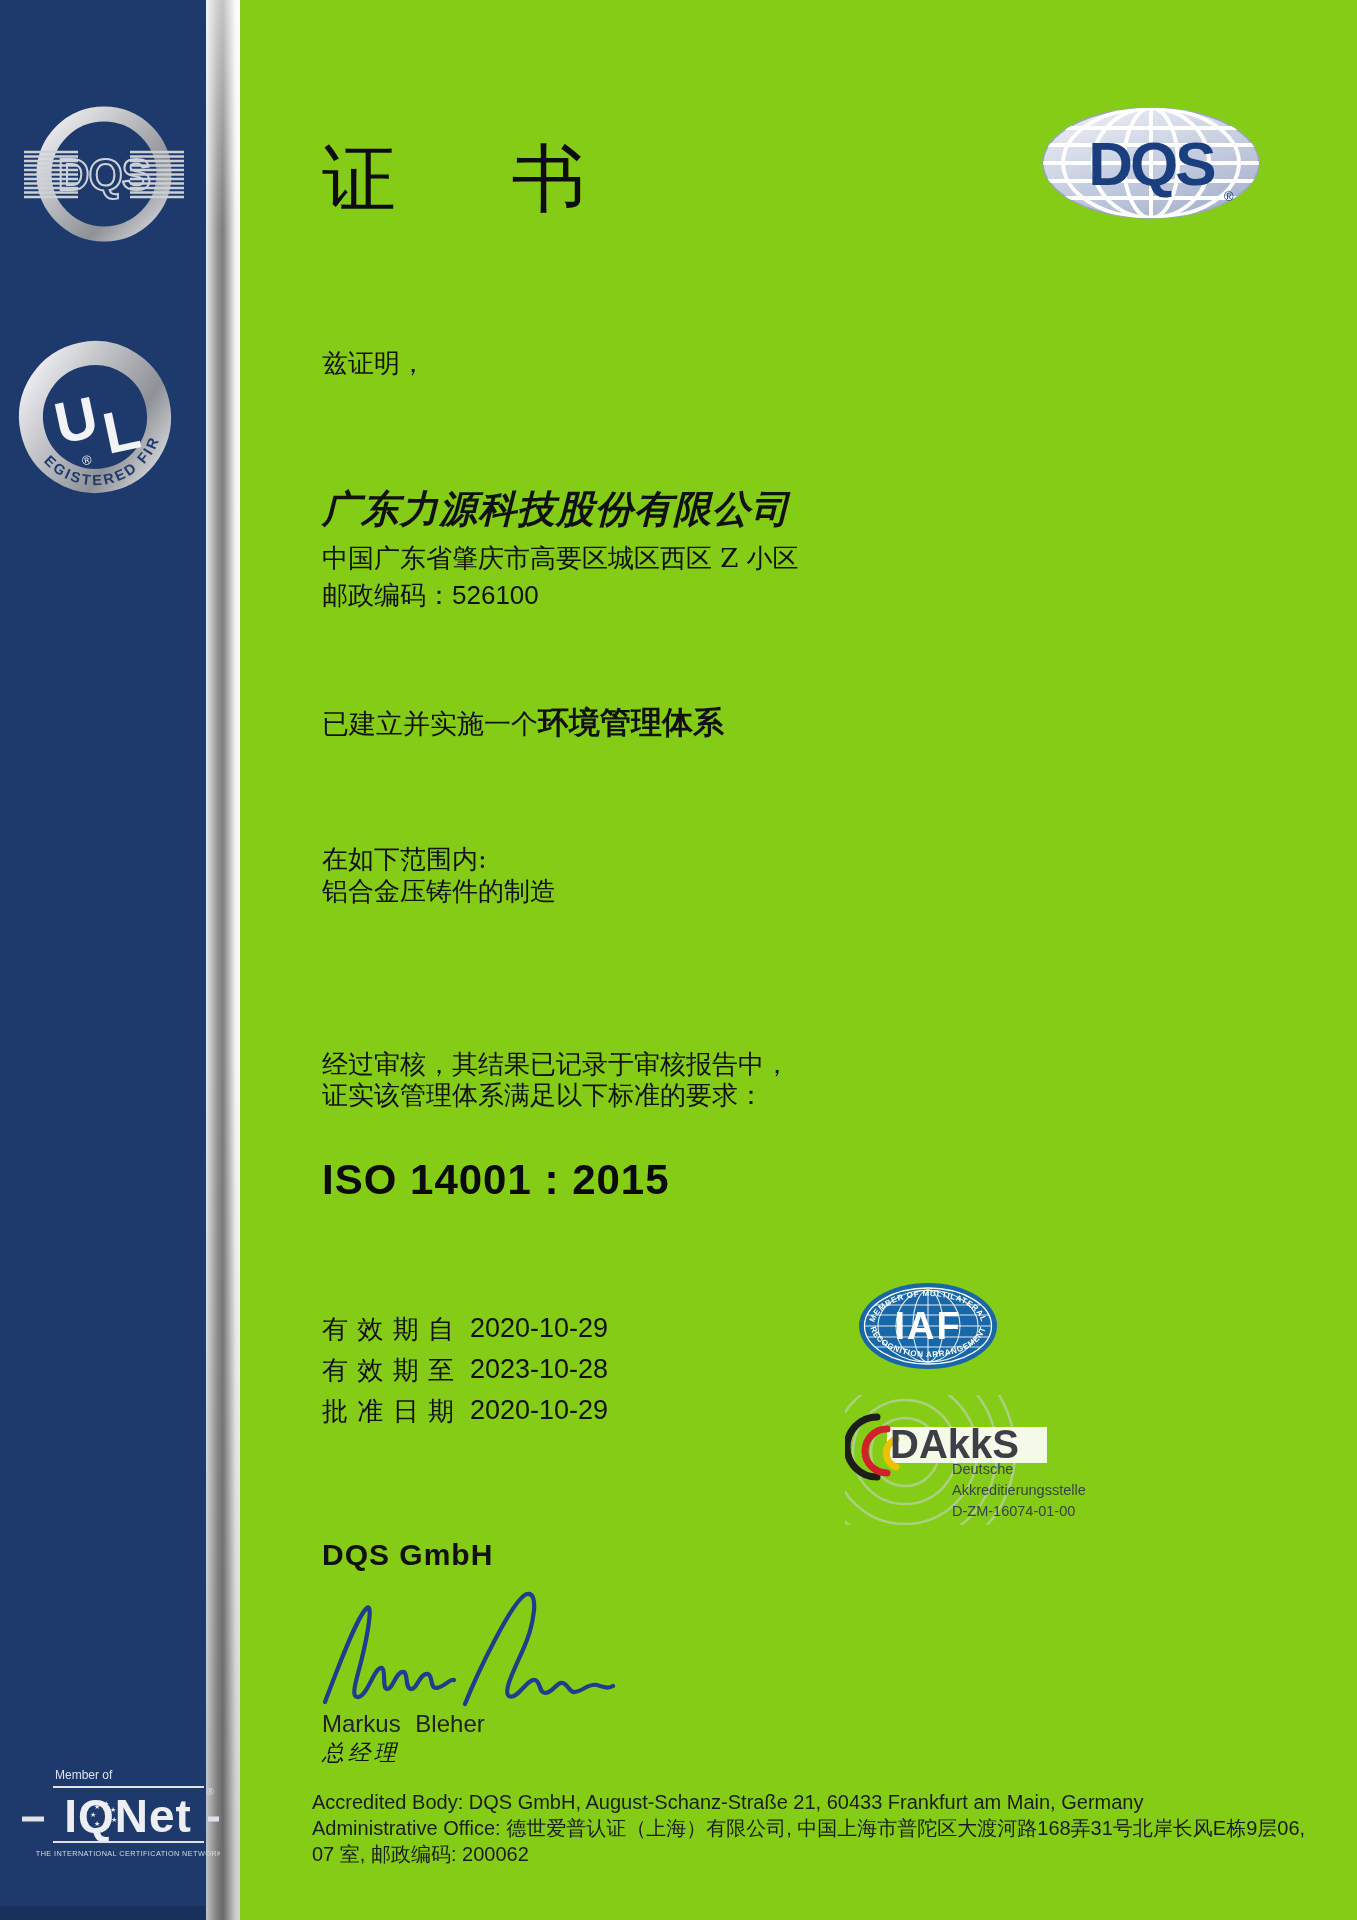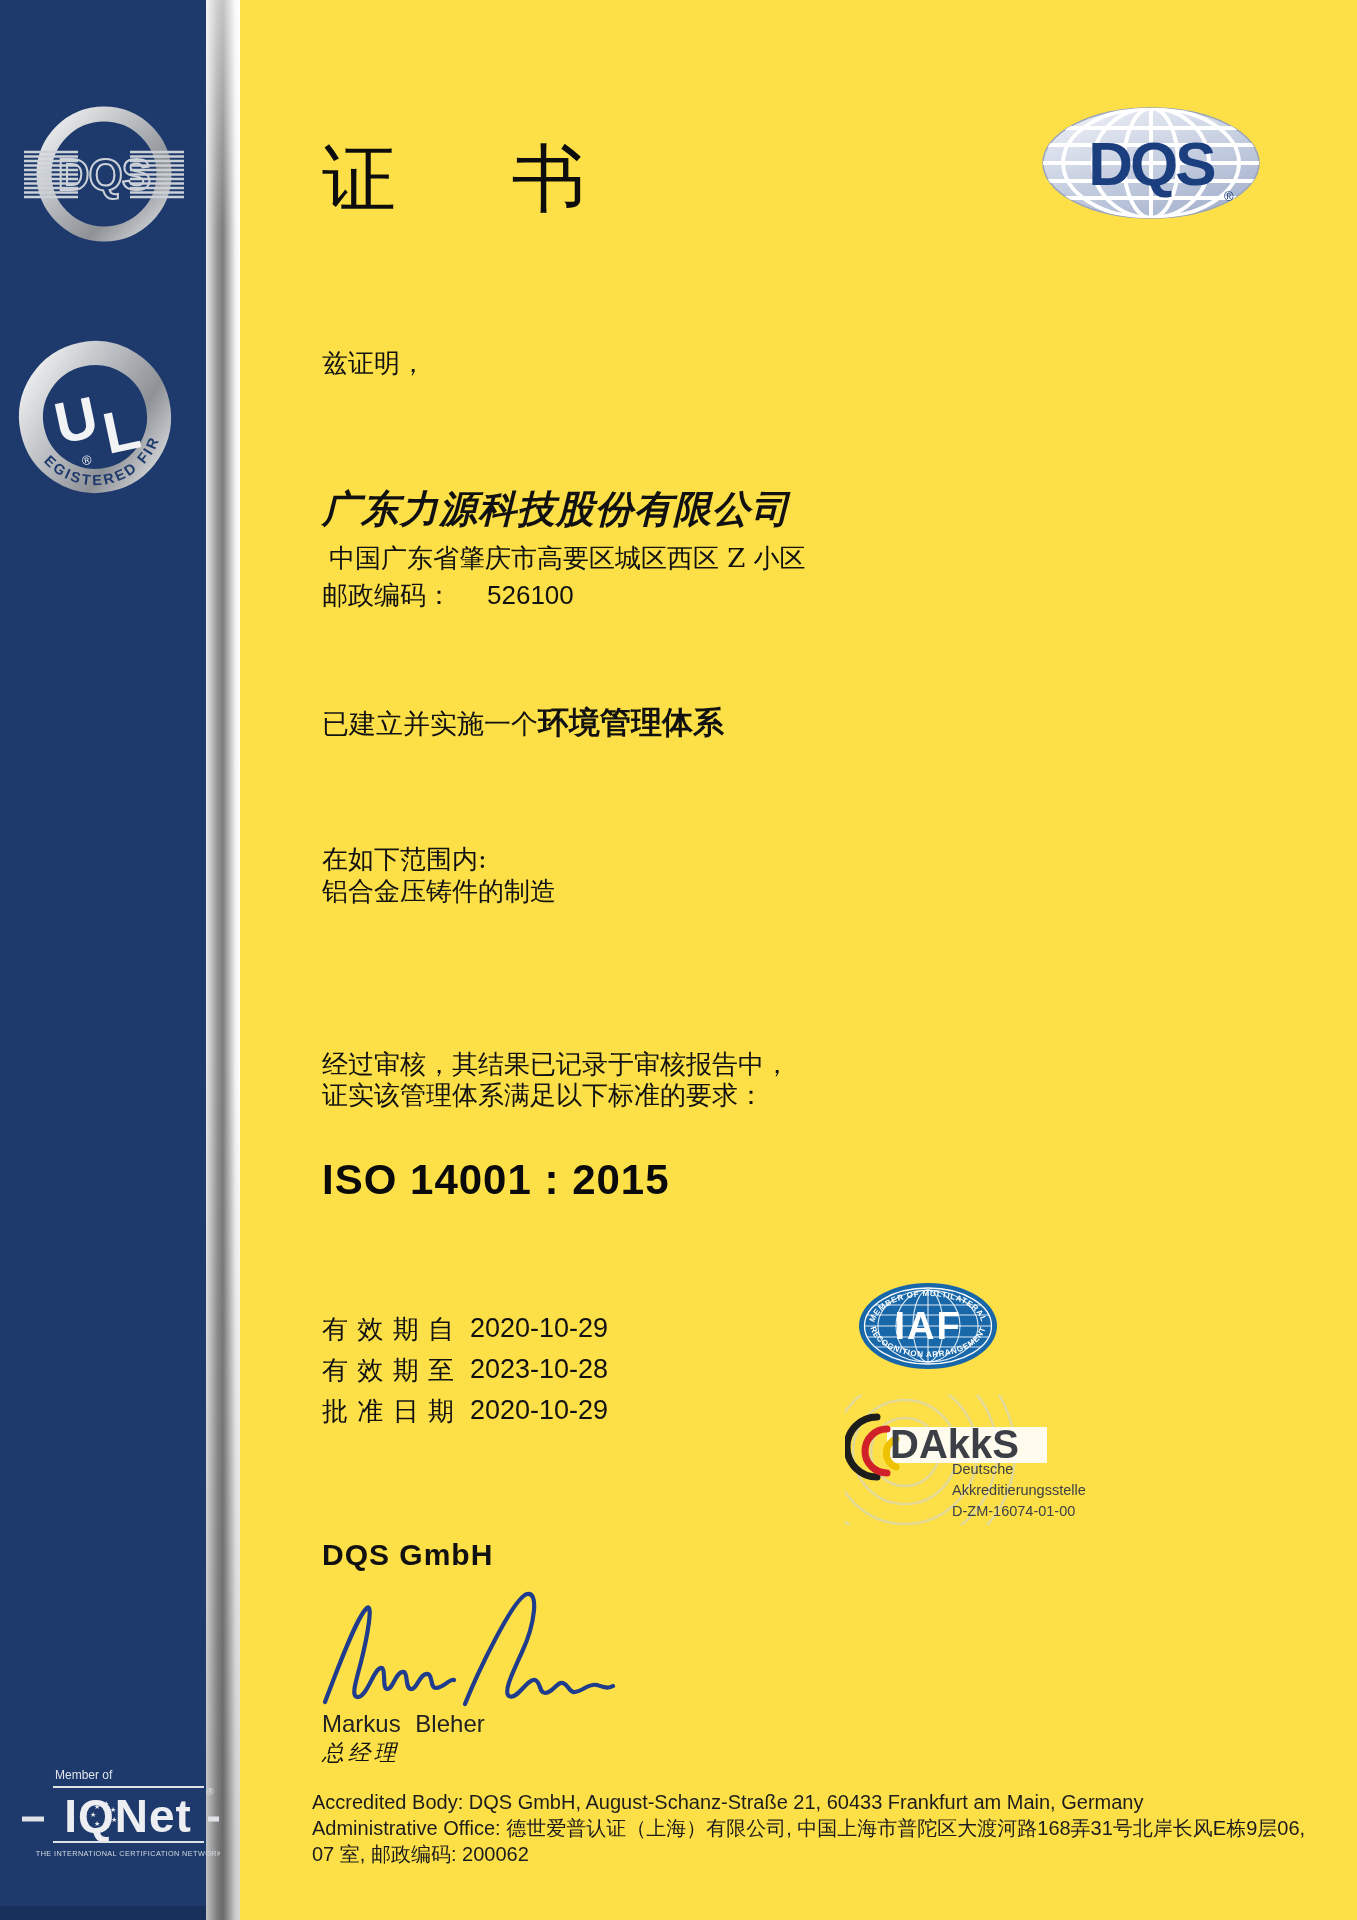--- a/index.html
+++ b/index.html
@@ -1,34 +1,34 @@
 <!DOCTYPE html>
 <html><head>
 <meta charset="utf-8">
 <style>
   html,body{margin:0;padding:0;background:#ffffff;}
-  .page{position:relative;width:1357px;height:1920px;background:#fde047;overflow:hidden;
+  .page{position:relative;width:1357px;height:1920px;background:#84cc16;overflow:hidden;
         font-family:"DejaVu Serif",serif;color:#111111;}
   .abs{position:absolute;}
 
   
   .sidebar{left:0;top:0;width:206px;height:1920px;background:#1e3a6c;}
   .sidebar-bottom-band{left:0;top:1906px;width:206px;height:14px;background:#17315c;}
   .edge-strip{left:206px;top:0;width:34px;height:1920px;
     background:
       linear-gradient(to bottom, rgba(255,255,255,0.55), rgba(255,255,255,0) 12%, rgba(0,0,0,0) 55%, rgba(0,0,0,0.16) 96%),
       linear-gradient(to right, #e9e9e9 0%, #949494 34%, #7d7d7d 50%, #f2f2f2 86%, #ffffff 100%);}
 
   
   .page-title{left:322px;top:130px;font-size:74px;word-spacing:88px;letter-spacing:2px;color:#0d0d0d;white-space:pre;}
   .certify{left:322px;top:346px;font-size:26px;}
   .company-name{left:322px;top:484px;font-size:38px;font-weight:bold;letter-spacing:1px;font-style:italic;}
-  .company-address{left:322px;top:541px;font-size:26px;margin-left:7px;}
+  .company-address{left:322px;top:541px;font-size:26px;}
   .company-postal{left:322px;top:578px;font-size:26px;}
-  .postal-code{font-family:"Liberation Sans",sans-serif;font-size:26px;margin-left:35px;}
+  .postal-code{font-family:"Liberation Sans",sans-serif;font-size:26px;}
   .system-line{left:322px;top:702px;font-size:27px;}
   .system-line .emph{font-size:31px;font-weight:bold;}
   .scope-block{left:322px;top:843px;font-size:26px;line-height:32px;}
   .audit-block{left:322px;top:1049px;font-size:26px;line-height:31px;}
   .standard{left:322px;top:1156px;font-family:"Liberation Sans",sans-serif;font-size:42px;font-weight:bold;letter-spacing:1px;color:#0a0a0a;}
 
   .details{left:322px;top:1312px;width:420px;}
   .detail-row{position:relative;height:41px;}
   .detail-label{position:absolute;left:0;top:0;width:132px;font-size:26px;text-align:justify;text-align-last:justify;}
   .detail-value{position:absolute;left:148px;top:1px;font-family:"Liberation Sans",sans-serif;font-size:27px;}

